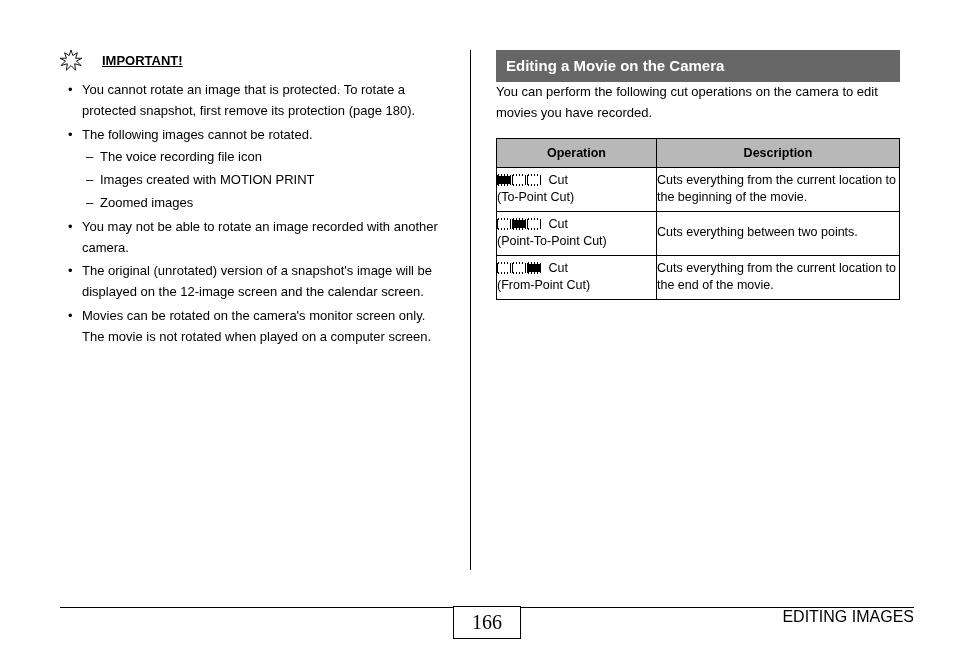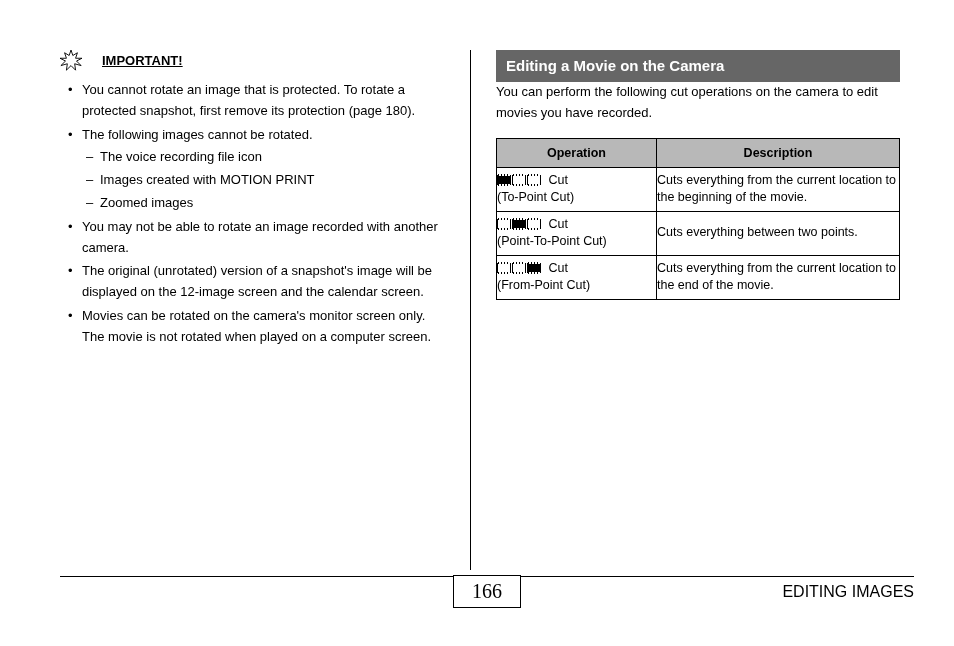--- a/index.html
+++ b/index.html
@@ -127,25 +127,24 @@
       content: "";
       position: absolute;
       left: 0; right: 0;
       height: 2px;
       background-image: repeating-linear-gradient(to right, #000 0 1px, #fff 1px 3px);
     }
     .film-seg::before { top: -2px; }
     .film-seg::after { bottom: -2px; }
     .footer {
       position: absolute;
-      bottom: 45px;
+      bottom: 20px;
       left: 60px;
       right: 40px;
       border-top: 1px solid #000;
-      padding-top: 6px;
       display: flex;
       justify-content: space-between;
       align-items: flex-start;
     }
     .page-num-box {
       position: absolute;
       left: 50%;
       transform: translateX(-50%);
       top: -2px;
       border: 1px solid #000;

